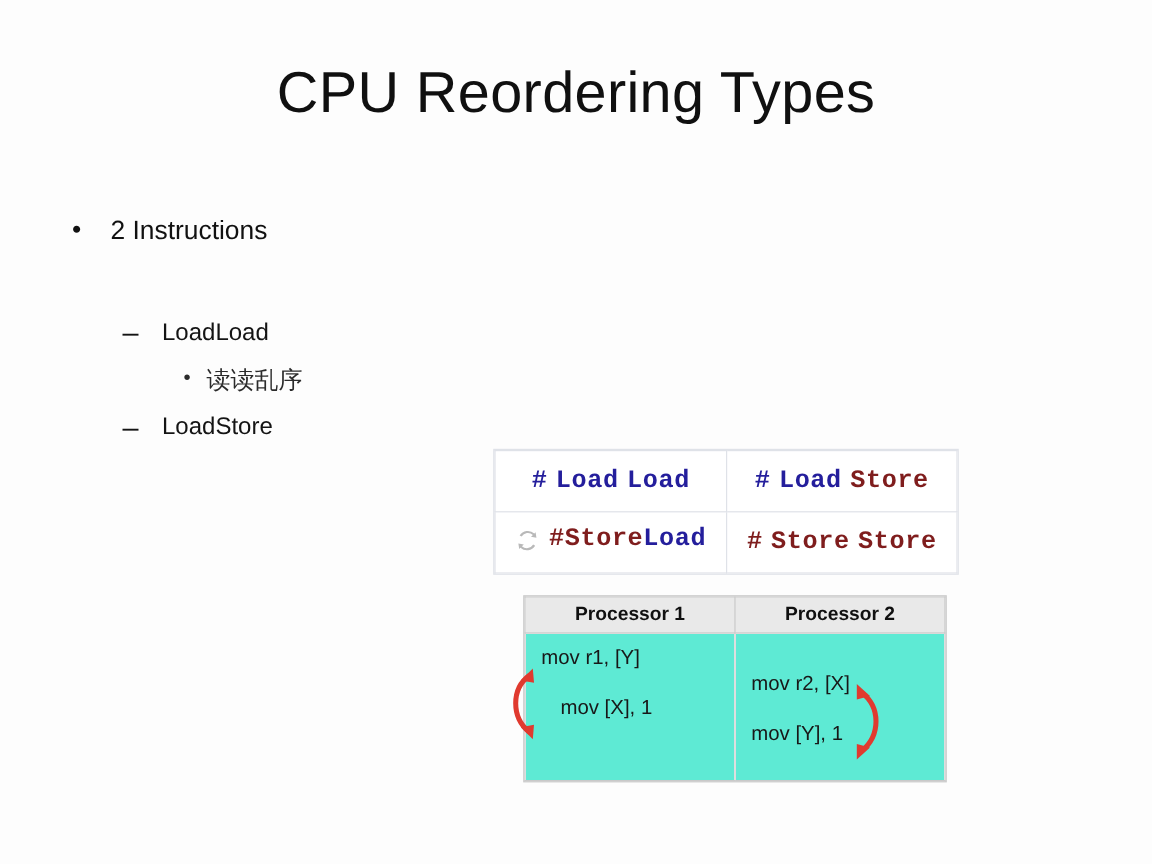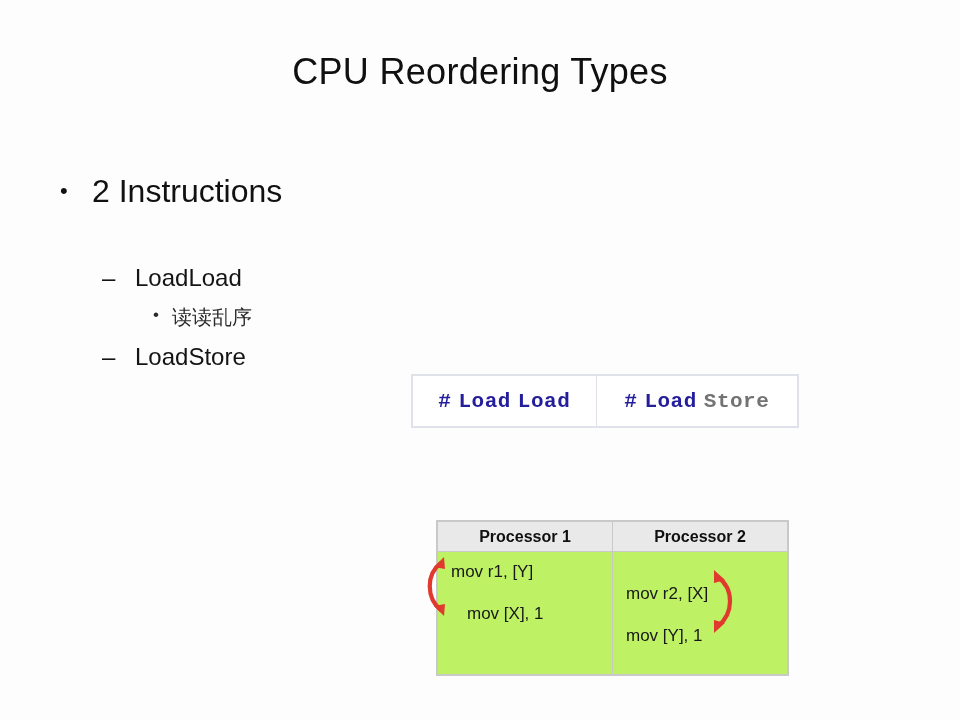--- a/index.html
+++ b/index.html
@@ -17,56 +17,56 @@
     background: #fdfdfd;
   }
 
   
   .slide-title {
     position: absolute;
     top: 52px;
     left: 0;
     width: 960px;
     text-align: center;
-    font-size: 36px;
+    font-size: 48px;
     font-weight: 400;
     letter-spacing: 0.3px;
     color: #101010;
     line-height: 1.1;
   }
 
   
   .bullets {
     position: absolute;
     top: 168px;
     left: 50px;
     width: 760px;
   }
   .b1 {
     position: relative;
     padding-left: 42px;
-    font-size: 32px;
+    font-size: 22px;
     line-height: 47px;
     color: #111111;
     white-space: nowrap;
   }
   .b1::before {
     content: "\2022";
     position: absolute;
     left: 10px;
     top: -1px;
     font-size: 22px;
     color: #111111;
   }
   .spacer-line { height: 42px; }
 
   .b2 {
     position: relative;
     padding-left: 85px;
-    font-size: 24px;
+    font-size: 20px;
     line-height: 41px;
     color: #141414;
     white-space: nowrap;
   }
   .b2::before {
     content: "\2013";
     position: absolute;
     left: 52px;
     top: 0;
     font-size: 24px;
@@ -106,42 +106,42 @@
     text-align: center;
     vertical-align: middle;
     font-family: "Liberation Mono", "DejaVu Sans Mono", monospace;
     font-size: 21px;
     font-weight: bold;
     letter-spacing: 0.5px;
     white-space: nowrap;
     background: #ffffff;
   }
   .tok-load  { color: #241e9c; }
-  .tok-store { color: #737373; }
+  .tok-store { color: #7f1d1d; }
 
   .cell-inner {
     display: inline-flex;
     align-items: center;
     justify-content: center;
     gap: 7px;
   }
   .recycle-icon {
     display: inline-block;
     width: 21px;
     height: 21px;
     flex: 0 0 21px;
     position: relative;
     top: 1px;
   }
 
   
   .proc-table {
     position: absolute;
     left: 437px;
-    top: 521px;
+    top: 497px;
     width: 351px;
     border-collapse: collapse;
     background: #ffffff;
     box-shadow: 0 0 0 1px #c9c9c9;
   }
   .proc-table th {
     border: 1px solid #c9c9c9;
     background: #e9e9e9;
     height: 27px;
     font-size: 16px;
@@ -149,21 +149,21 @@
     color: #101010;
     text-align: center;
     font-family: "Liberation Sans", sans-serif;
   }
   .proc-table td {
     border: 1px solid #c9c9c9;
     vertical-align: top;
     padding: 16px;
     height: 90px;
     position: relative;
-    background: #bef264;
+    background: #5eead4;
   }
   .instr {
     position: absolute;
     font-size: 17px;
     color: #181818;
     font-family: "Liberation Sans", sans-serif;
     white-space: nowrap;
   }
   .p1-i1 { left: 13px; top: 10px; }
   .p1-i2 { left: 13px; top: 52px; margin-left: 16px; }
@@ -216,20 +216,42 @@
       <span class="cell-inner">
         <span class="tok-load">#</span>
             <span class="tok-load">Load</span>
             <span class="tok-load">Load</span>
       </span>
     </td>
     <td>
       <span class="cell-inner">
         <span class="tok-load">#</span>
             <span class="tok-load">Load</span>
+            <span class="tok-store">Store</span>
+      </span>
+    </td>
+  </tr>
+  <tr>
+    <td>
+      <span class="cell-inner">
+        <span class="recycle-icon">
+          <svg width="21" height="21" viewBox="0 0 24 24" aria-hidden="true">
+            <path d="M6.5 8.2 A7 7 0 0 1 17.2 6.6 L15.4 8.4 L20.6 9.2 L19.8 4.0 L18.6 5.2 A9.2 9.2 0 0 0 4.6 7.2 Z" fill="#b9b9b9"></path>
+            <path d="M17.5 15.8 A7 7 0 0 1 6.8 17.4 L8.6 15.6 L3.4 14.8 L4.2 20.0 L5.4 18.8 A9.2 9.2 0 0 0 19.4 16.8 Z" fill="#b9b9b9"></path>
+          </svg>
+        </span>
+        <span>
+          <span class="tok-store">#</span><span class="tok-store">Store</span><span class="tok-load">Load</span>
+        </span>
+      </span>
+    </td>
+    <td>
+      <span class="cell-inner">
+        <span class="tok-store">#</span>
+            <span class="tok-store">Store</span>
             <span class="tok-store">Store</span>
       </span>
     </td>
   </tr>
 </tbody>
   </table>
 
 <table class="proc-table">
   <tbody>
       <tr>

